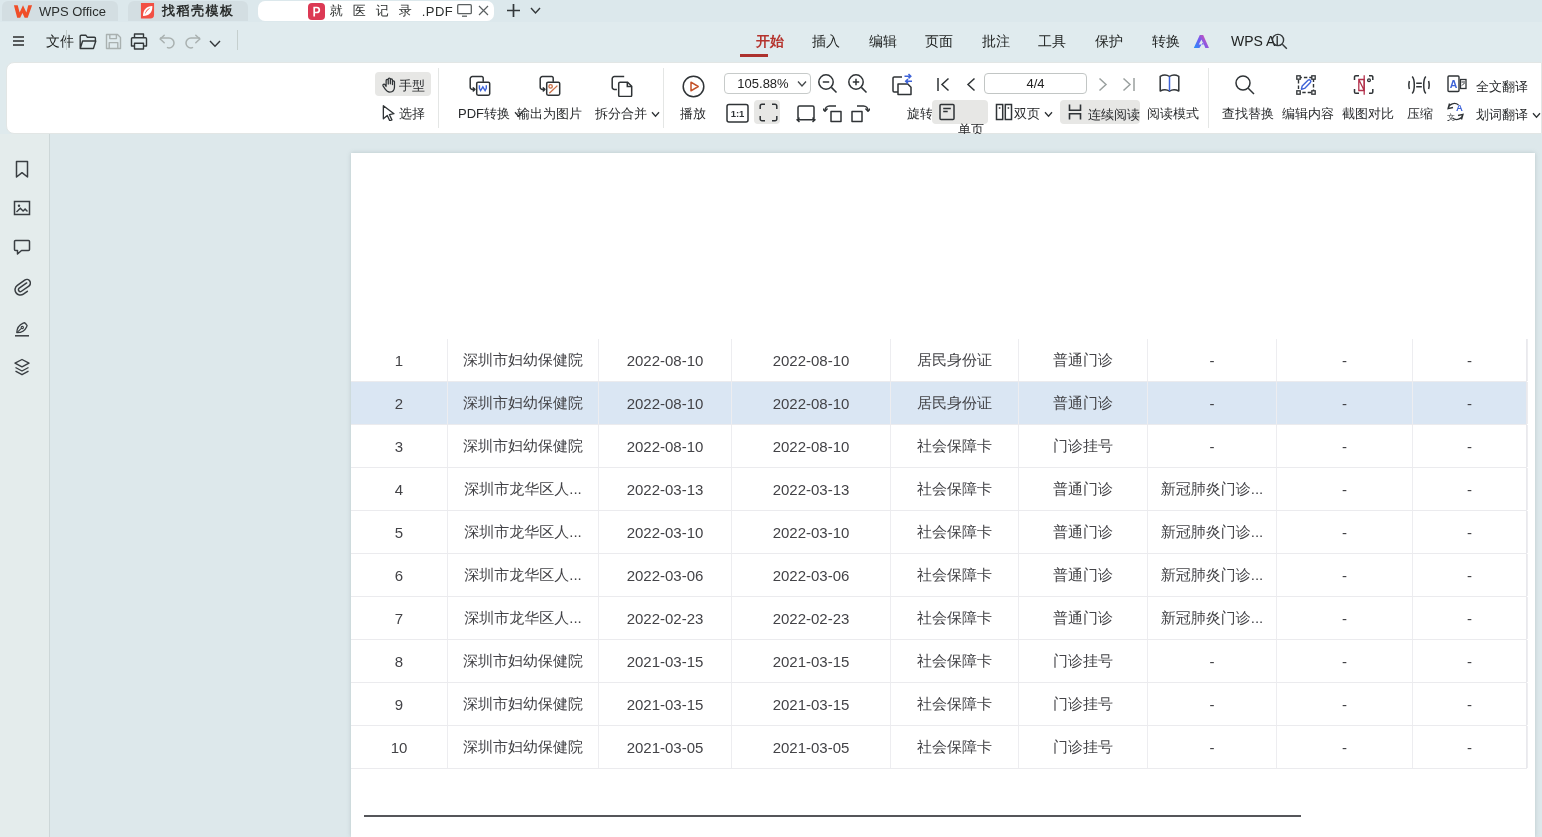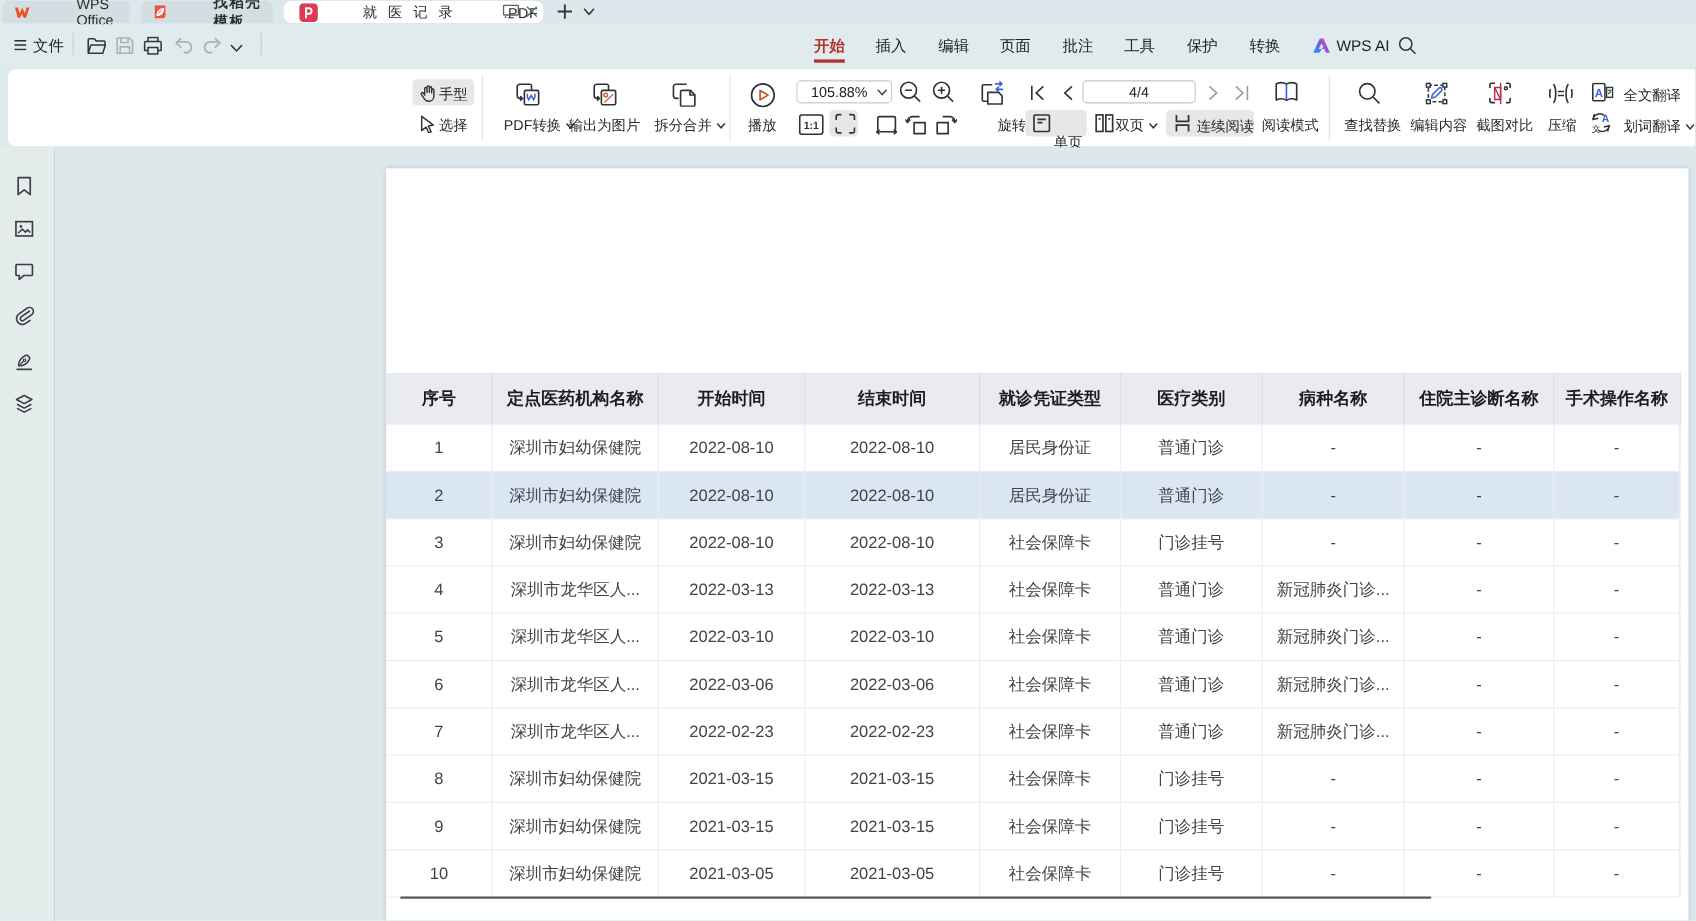--- a/index.html
+++ b/index.html
@@ -2,27 +2,27 @@
 <html><head>
 <meta charset="utf-8">
 <style>
 * { margin:0; padding:0; box-sizing:border-box; }
 html,body { width:1542px; height:837px; overflow:hidden; font-family:"Liberation Sans", sans-serif; }
 body { position:relative; background:#dfeaed; }
 .abs { position:absolute; }
 
 
 #tabbar { position:absolute; top:0; left:0; width:1542px; height:22px; background:#dce8ec; }
-.tab { position:absolute; top:1px; height:20px; border-radius:6px 6px 0 0; display:flex; align-items:center; font-size:13px; color:#2a2d2c;gap:36px; }
+.tab { position:absolute; top:1px; height:20px; border-radius:6px 6px 0 0; display:flex; align-items:center; font-size:13px; color:#2a2d2c; }
 .tab.inactive { background:#d3dee2; }
 .tab.active { background:#ffffff; border-radius:7px; }
 
 
 #menubar { position:absolute; top:22px; left:0; width:1542px; height:38px; background:#e0ebee; }
-.mitem { position:absolute; top:11px; font-size:14px; color:#212423; }
+.mitem { position:absolute; top:11px; font-size:14px; color:#212423;margin-left:16px; }
 .vsep1 { position:absolute; top:8px; width:1px; height:20px; background:#c5cfce; }
 
 
 #toolbar { position:absolute; top:62px; left:6px; width:1536px; height:72px; background:#ffffff; border:1px solid #e2e6e5; border-radius:8px 0 0 8px; }
 .tsep { position:absolute; top:5px; width:1px; height:60px; background:#e4e6e5; }
 .tbtn-sel { position:absolute; background:#e7e7e5; border-radius:4px; }
 .tlabel { position:absolute; font-size:13px; color:#27292b; white-space:nowrap; display:flex; align-items:center; }
 .ticon { position:absolute; }
 svg { display:block; }
 .tab svg, .tlabel svg, #tabbar .tab span svg { display:inline-block; }
@@ -381,32 +381,20 @@
     <svg class="abs" style="left:13px; top:224px;" width="18" height="19" viewBox="0 0 18 19">
         <g fill="none" stroke="#393e42" stroke-width="1.4" stroke-linejoin="round">
           <path d="M9,1.5 L16,5.2 L9,8.9 L2,5.2 Z"></path>
           <path d="M2.5,9.5 L9,13 L15.5,9.5"></path>
           <path d="M2.5,13.2 L9,16.7 L15.5,13.2"></path>
         </g>
       </svg>
   </div>
   <div id="page">
     <div id="tbl">
-      <div class="trow thead">
-        <div class="c1">序号</div>
-          <div class="c2">定点医药机构名称</div>
-          <div class="c3">开始时间</div>
-          <div class="c4">结束时间</div>
-          <div class="c5">就诊凭证类型</div>
-          <div class="c6">医疗类别</div>
-          <div class="c7">病种名称</div>
-          <div class="c8">住院主诊断名称</div>
-          <div class="c9">手术操作名称</div>
-          <div class="c10"></div>
-      </div>
       <div class="trow tdata">
           <div class="c1">1</div>
           <div class="c2">深圳市妇幼保健院</div>
           <div class="c3">2022-08-10</div>
           <div class="c4">2022-08-10</div>
           <div class="c5">居民身份证</div>
           <div class="c6">普通门诊</div>
           <div class="c7">-</div>
           <div class="c8">-</div>
           <div class="c9">-</div>

